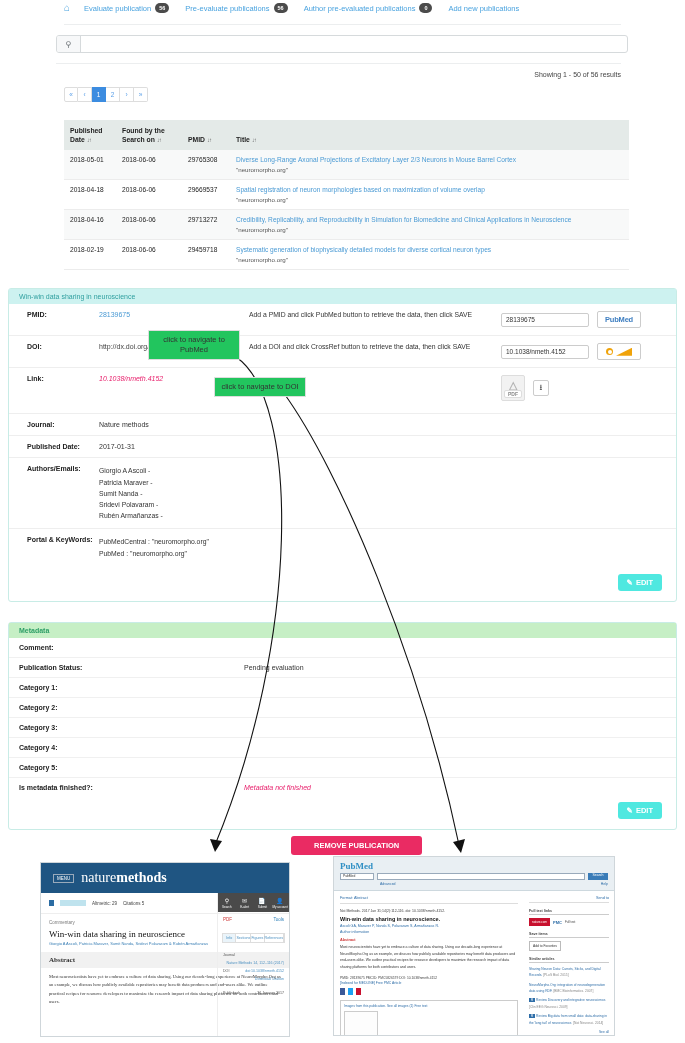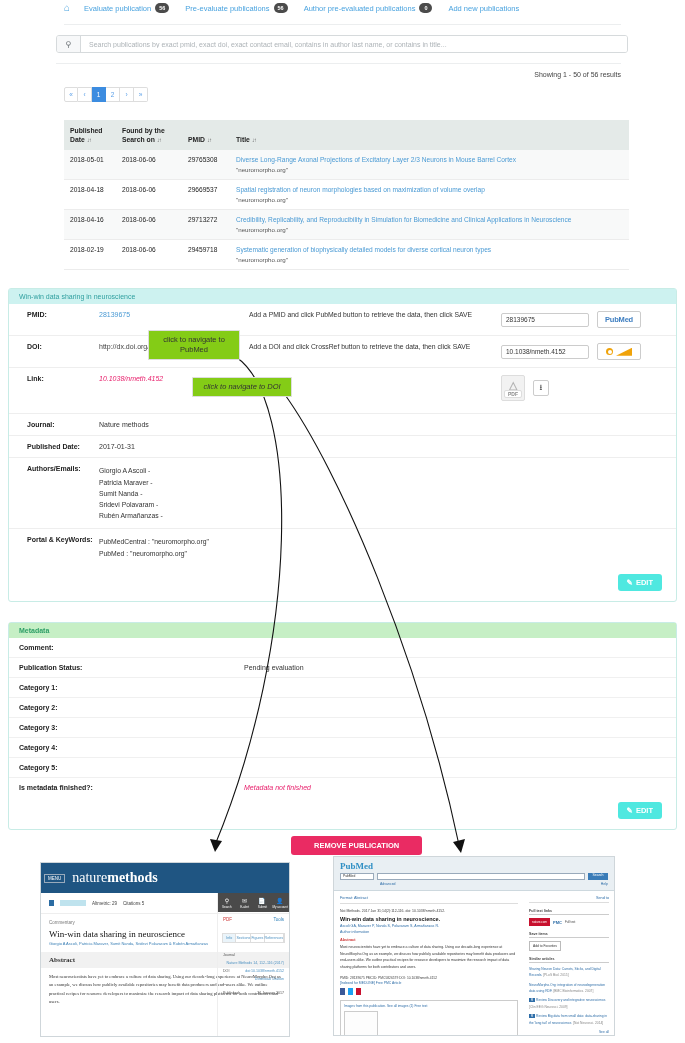--- a/index.html
+++ b/index.html
@@ -166,44 +166,44 @@
   .edit-row { display:flex; justify-content:flex-end; padding:8px 14px 10px 0; }
 
   .pink-it { color:#e8206c; font-style:italic; font-size:7px; }
 
   .mrow { display:flex; border-bottom:1px solid #f0f0f0; height:20px; align-items:center; }
   .mlabel { width:235px; padding-left:10px; font-size:7px; font-weight:bold; color:#222; }
   .mval { flex:1; font-size:7px; color:#333; }
 
   
   .tooltip {
-    position:absolute; background:#84cc16; border:1px solid #ddd;
+    position:absolute; background:#22c55e; border:1px solid #ddd;
     font-size:7.5px; color:#333; text-align:center; padding:4px 6px;
     line-height:1.35; z-index:30; border-radius:1px;
   }
   #tt-pubmed { left:148px; top:330px; width:92px; }
-  #tt-doi    { left:192px; top:377px; width:100px;font-style:italic; }
+  #tt-doi    { left:214px; top:377px; width:92px; }
 
   
   .remove-btn {
     position:absolute; left:291px; top:836px;
     background:#e8२; background:#ea2b63; color:#fff; border:0;
     border-radius:3px; font-size:7.5px; font-weight:bold;
     padding:5px 23px; cursor:pointer;
     font-family:"Liberation Sans", sans-serif;
   }
 
   .shotwrap { position:absolute; }
   #shot-left  { left:40px;  top:862px; width:250px; height:175px; }
   #shot-right { left:333px; top:856px; width:282px; height:180px; }
 
   .shot-page { position:absolute; inset:0; background:#fff; border:1px solid #cfd6da; overflow:hidden; }
 
   
-  .nm-bar { height:30px; background:#1f5582; display:flex; align-items:center; padding:0 3px; }
+  .nm-bar { height:30px; background:#1f5582; display:flex; align-items:center; padding:0 12px; }
   .nm-menu { font-size:4.5px; color:#fff; border:1px solid #9ab; padding:1px 3px; margin-right:7px; }
   .nm-logo { color:#fff; font-size:14px; font-family:"Liberation Serif", serif; }
   .nm-logo b { font-weight:bold; }
   .nm-metrics { display:flex; align-items:center; gap:6px; padding:7px 8px; font-size:4.5px; color:#444; border-bottom:1px solid #eee;}
   .nm-pill { width:26px; height:6px; background:#bfe3ee; }
   .nm-sq { width:5px; height:6px; background:#2b6ca3; }
   .nm-sec { font-size:4.5px; color:#777; padding:6px 8px 0 8px; }
   .nm-title { font-size:9px; font-family:"Liberation Serif", serif; padding:4px 8px 2px 8px; color:#111; }
   .nm-auth { font-size:4px; color:#3a7fb5; padding:0 8px 6px 8px; }
   .nm-abs-h { background:#f1f1f1; font-size:7px; font-weight:bold; padding:4px 8px; font-family:"Liberation Serif", serif; }
@@ -277,21 +277,20 @@
   </div>
   <div class="navlink">
     <span>Add new publications</span>
   </div>
 </div>
 
 <hr class="hr">
 
 <div class="searchwrap">
   <div class="search-addon">⚲</div>
-  <input class="search-input" placeholder="Search publications by exact pmid, exact doi, exact contact email, contains in author last name, or contains in title..." style="">
 </div>
 
 <hr class="hr2">
 
 <div class="showing">Showing 1 - 50 of 56 results</div>
 
 <div class="pager">
   <div class="pg">«</div>
   <div class="pg">‹</div>
   <div class="pg active">1</div>

